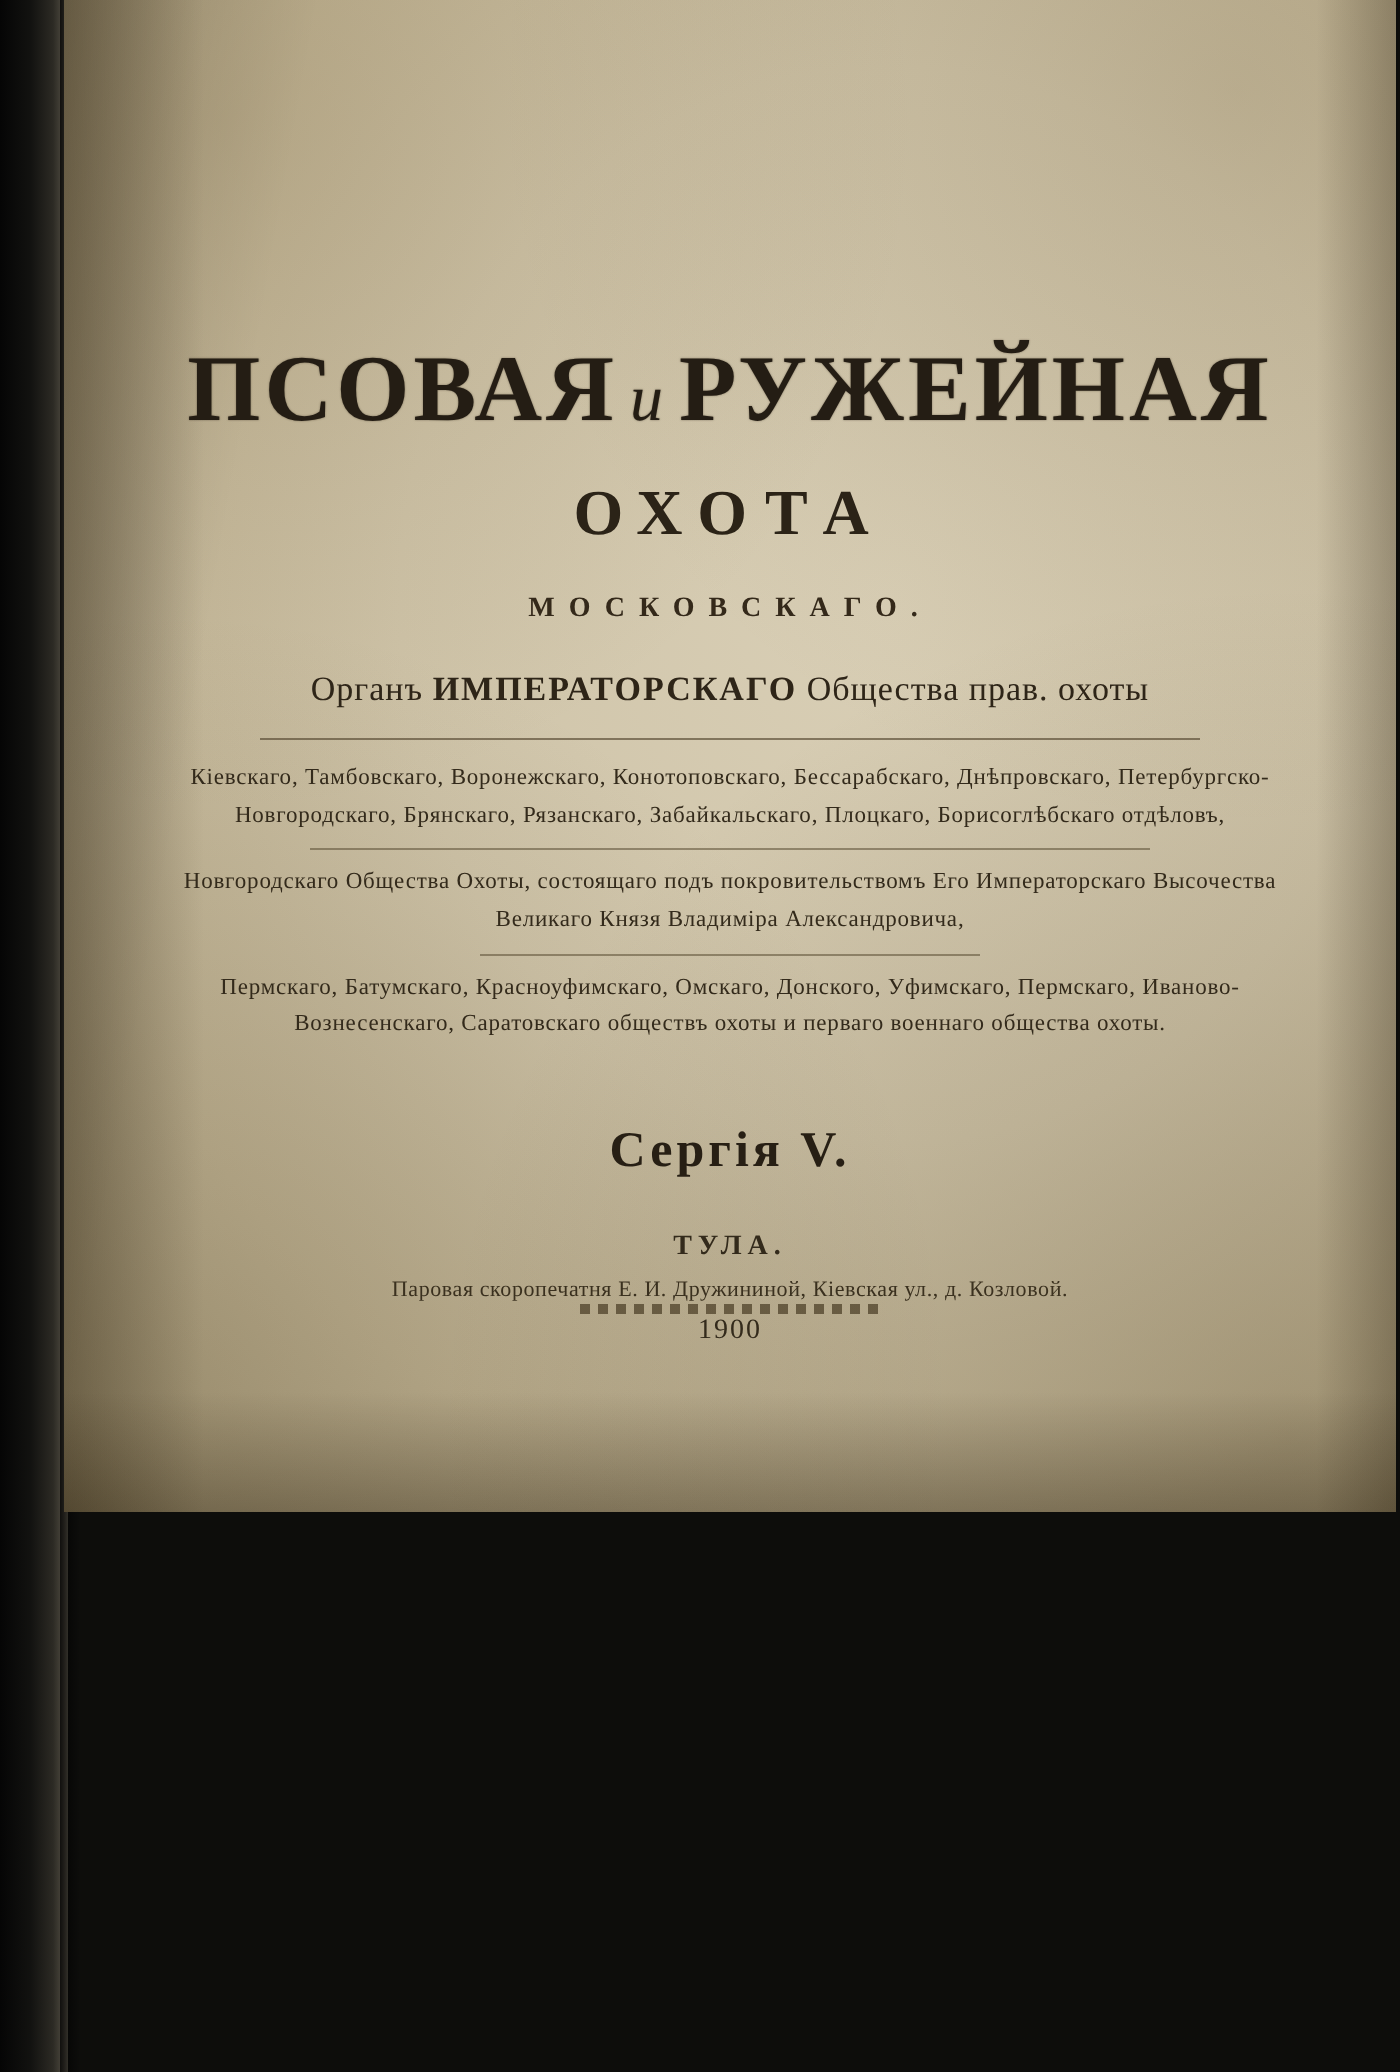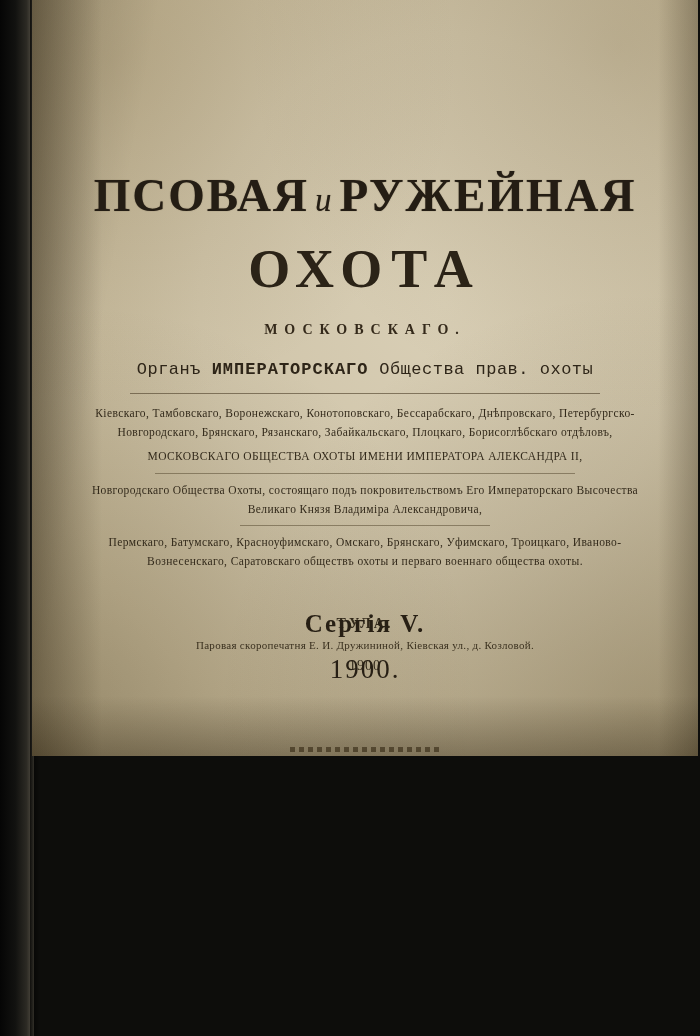--- a/index.html
+++ b/index.html
@@ -85,40 +85,39 @@
   }
   .title-main .conj {
     font-size: 33px;
     font-weight: normal;
     font-style: italic;
     padding: 0 6px;
   }
 
   .title-second {
     margin-top: 16px;
-    font-size: 54px;
+    font-size: 32px;
     letter-spacing: 9px;
     font-weight: bold;
     color: #2b2317;
   }
 
   .periodicity {
     margin-top: 22px;
     font-size: 14px;
     letter-spacing: 7px;
     font-weight: bold;
     color: #34291a;
   }
 
   .organ-line {
     margin-top: 22px;
     font-size: 17px;
     color: #2e2518;
     letter-spacing: 0.5px;
-    font-family: Liberation Mono, monospace;
   }
   .organ-line .caps {
     font-weight: bold;
     letter-spacing: 1px;
   }
 
   .rule {
     width: 470px;
     height: 1px;
     margin: 14px auto 10px;
@@ -255,33 +254,31 @@
       <div class="organ-line">
         <span>Органъ</span>
         <span class="caps">ИМПЕРАТОРСКАГО</span>
         <span>Общества прав. охоты</span>
       </div>
 
       <div class="rule"></div>
 
       <div class="block wide">Кіевскаго, Тамбовскаго, Воронежскаго, Конотоповскаго, Бессарабскаго, Днѣпровскаго, Петербургско-Новгородскаго, Брянскаго, Рязанскаго, Забайкальскаго, Плоцкаго, Борисоглѣбскаго отдѣловъ,</div>
 
-      <div class="block strong" style="margin-top:6px;">МОСКОВСКАГО ОБЩЕСТВА ОХОТЫ ИМЕНИ ИМПЕРАТОРА АЛЕКСАНДРА II,</div>
 
 
       <div class="sep-rule"></div>
 
       <div class="block">Новгородскаго Общества Охоты, состоящаго подъ покровительствомъ Его Императорскаго Высочества Великаго Князя Владиміра Александровича,</div>
 
       <div class="sep-rule short"></div>
 
-      <div class="block">Пермскаго, Батумскаго, Красноуфимскаго, Омскаго, Брянскаго, Уфимскаго, Троицкаго, Иваново-Вознесенскаго, Саратовскаго обществъ охоты и перваго военнаго общества охоты.</div>
+      <div class="block">Пермскаго, Батумскаго, Красноуфимскаго, Омскаго, Донского, Уфимскаго, Пермскаго, Иваново-Вознесенскаго, Саратовскаго обществъ охоты и перваго военнаго общества охоты.</div>
 
       <div class="book-no">Сергія V.</div>
-      <div class="year">1900.</div>
 
       <div class="ornament"></div>
     </div>
 
     <div class="imprint">
       <div class="imprint-city">ТУЛА.</div>
       <div class="imprint-press">Паровая скоропечатня Е. И. Дружининой, Кіевская ул., д. Козловой.</div>
       <div class="imprint-year">1900</div>
     </div>
 

